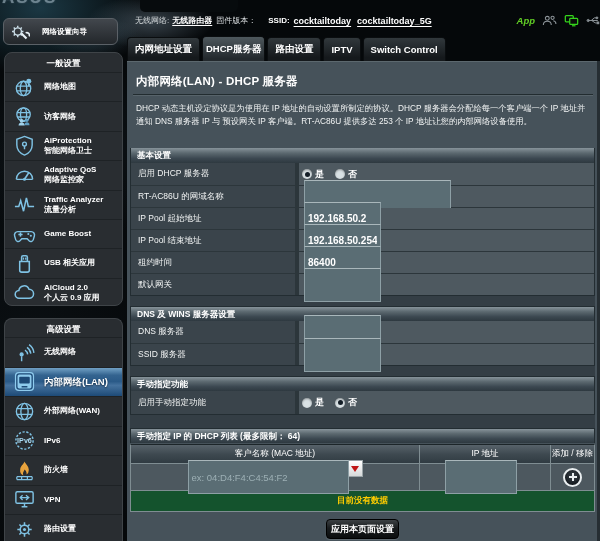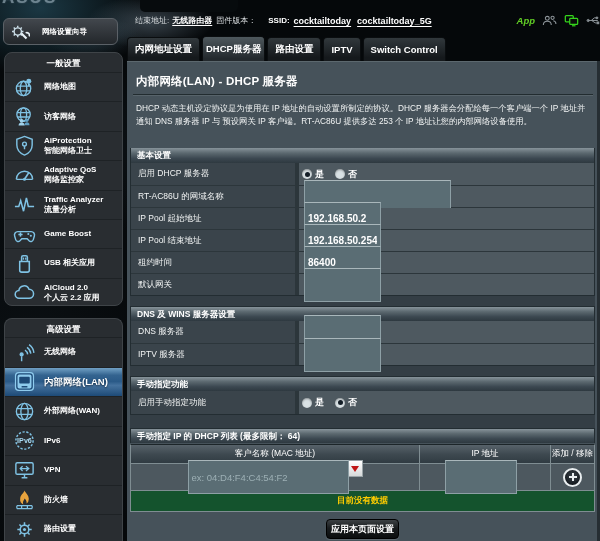--- a/index.html
+++ b/index.html
@@ -132,21 +132,21 @@
 </head>
 <body>
 
 <div class="stage">
   <div class="bg-fx"></div>
   <div class="logo-remnant">ASUS</div>
   <div class="top-dark-slab"></div>
 
   <div class="topbar">
     <div class="topbar-info">
-      <span class="lbl">结束地址:</span>
+      <span class="lbl">无线网络:</span>
         <span class="sp3"></span>
       <a class="val">无线路由器</a>
         <span class="sp4"></span>
       <span class="lbl">固件版本：</span>
         <span class="sp12"></span>
       <span class="lbl" style="font-weight:bold;color:#fff">SSID:</span>
         <span class="sp4"></span>
       <a class="val ssid-name">cocktailtoday</a>
         <span class="sp6"></span>
       <a class="val ssid-name">cocktailtoday_5G</a>
@@ -305,21 +305,21 @@
       </div>
 
       <div class="menu-item">
         <span class="micon">
           <svg viewBox="0 0 24 24">
               <g fill="none" stroke="#7fc2e4" stroke-width="1.6">
             <path d="M6.5 18a4 4 0 01-.4-8 5.5 5.5 0 0110.6-1.4A4.2 4.2 0 0116.8 18z"></path>
               </g>
             </svg>
         </span>
-        <span class="menu-label"><span>AiCloud 2.0</span><span class="sub">个人云 2.2 应用</span></span>
+        <span class="menu-label"><span>AiCloud 2.0</span><span class="sub">个人云 0.9 应用</span></span>
       </div>
     </div>
 
     <div class="menu-block advanced">
       <div class="menu-header">高级设置</div>
 
       <div class="menu-item">
         <span class="micon">
           <svg viewBox="0 0 24 24">
               <g fill="none" stroke="#7fc2e4" stroke-width="1.5">
@@ -363,40 +363,40 @@
               <circle cx="12" cy="12" r="9" fill="none" stroke="#7fc2e4" stroke-width="1.5" stroke-dasharray="2.4 1.6"></circle>
             <text x="12" y="15" font-size="7.5" font-weight="bold" fill="#aadcf5" text-anchor="middle" font-family="Liberation Sans, sans-serif">IPv6</text>
             </svg>
         </span>
         <span class="menu-label">IPv6</span>
       </div>
 
       <div class="menu-item">
         <span class="micon">
           <svg viewBox="0 0 24 24">
+            <path d="M12 2.5c1 2.8 4.5 4.5 4.5 9a6 6 0 01-2.3 4.8c.3-2.6-1-4.3-2.2-5.3-.3 1.6-1.6 2.4-1.6 4.4 0 .8.2 1.3.5 1.9A6 6 0 017.5 11c0-3.7 3.6-5.5 4.5-8.5z" fill="#e8a33d"></path>
+            <g stroke="#7fc2e4" stroke-width="1.3" fill="none">
+                <path d="M4 18.5h16M4 21.5h16M4 18.5v3M20 18.5v3M9 18.5v3M15 18.5v3"></path>
+              </g>
+            </svg>
+        </span>
+        <span class="menu-label">防火墙</span>
+      </div>
+
+      <div class="menu-item">
+        <span class="micon">
+          <svg viewBox="0 0 24 24">
               <g fill="none" stroke="#7fc2e4" stroke-width="1.5">
             <rect x="3" y="4" width="18" height="12" rx="1.5"></rect>
                 <path d="M9 19.5h6M12 16v3.5"></path>
             <path d="M8 10h8M13.5 7.5L16.5 10l-3 2.5M10 7.5L7.5 10l2.5 2.5" stroke-width="1.3"></path>
               </g>
             </svg>
         </span>
         <span class="menu-label">VPN</span>
-      </div>
-
-      <div class="menu-item">
-        <span class="micon">
-          <svg viewBox="0 0 24 24">
-            <path d="M12 2.5c1 2.8 4.5 4.5 4.5 9a6 6 0 01-2.3 4.8c.3-2.6-1-4.3-2.2-5.3-.3 1.6-1.6 2.4-1.6 4.4 0 .8.2 1.3.5 1.9A6 6 0 017.5 11c0-3.7 3.6-5.5 4.5-8.5z" fill="#e8a33d"></path>
-            <g stroke="#7fc2e4" stroke-width="1.3" fill="none">
-                <path d="M4 18.5h16M4 21.5h16M4 18.5v3M20 18.5v3M9 18.5v3M15 18.5v3"></path>
-              </g>
-            </svg>
-        </span>
-        <span class="menu-label">防火墙</span>
       </div>
 
       <div class="menu-item">
         <span class="micon">
           <svg viewBox="0 0 24 24">
               <g fill="none" stroke="#7fc2e4" stroke-width="1.6">
             <circle cx="12" cy="12" r="4.5"></circle>
                 <circle cx="12" cy="12" r="1.6" fill="#7fc2e4" stroke="none"></circle>
             <path d="M12 4.5v3M12 16.5v3M4.5 12h3M16.5 12h3M6.7 6.7l2.1 2.1M15.2 15.2l2.1 2.1M6.7 17.3l2.1-2.1M15.2 8.8l2.1-2.1"></path>
               </g>
@@ -477,21 +477,21 @@
       <div class="section-title mt10">DNS 及 WINS 服务器设置</div>
       <div class="form-table">
         <div class="form-row">
           <div class="cell-label">DNS 服务器</div>
             <div class="cell-gap"></div>
           <div class="cell-value">
               <input type="text" class="w-ip" value="" style="">
             </div>
         </div>
         <div class="form-row">
-          <div class="cell-label">IPTV 服务器</div>
+          <div class="cell-label">SSID 服务器</div>
             <div class="cell-gap"></div>
           <div class="cell-value">
               <input type="text" class="w-ip" value="" style="">
             </div>
         </div>
       </div>
 
       <div class="section-title mt10">手动指定功能</div>
       <div class="form-table">
         <div class="form-row" style="height:23px">

